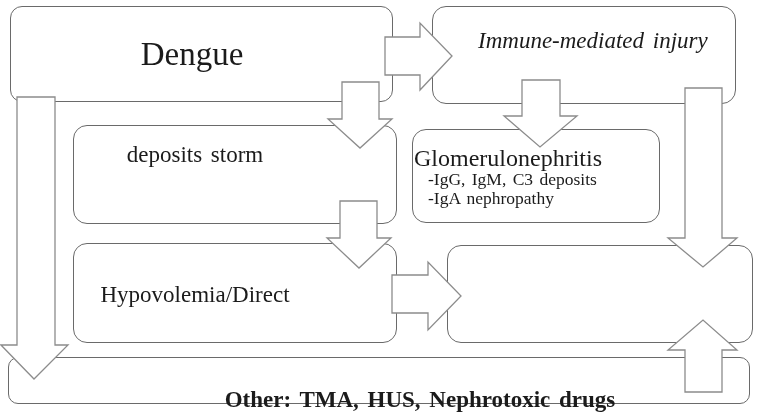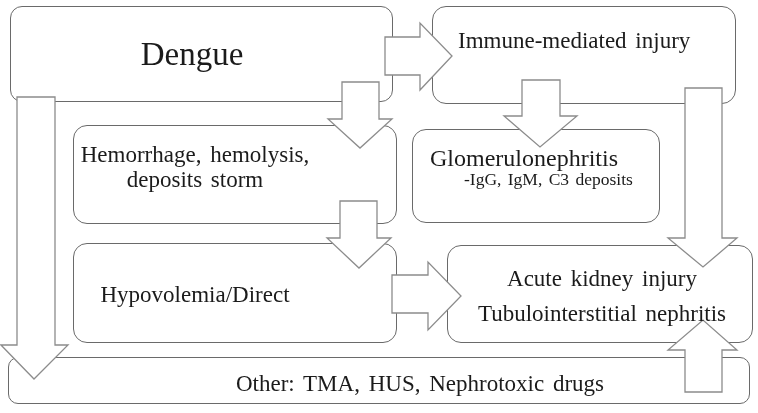--- a/index.html
+++ b/index.html
@@ -30,27 +30,27 @@
 
   .txt{
     position:absolute;
     font-size:23px;
     line-height:25px;
     word-spacing:3px;
     white-space:nowrap;
   }
   .center{text-align:center;}
   #t-dengue {left:10px; top:39px; width:278px; font-size:33px; line-height:30px;margin-left:43px;}
-  #t-immune {left:458px; top:29px; line-height:24.5px;}
+  #t-immune {left:478px; top:29px; line-height:24.5px;font-style:italic;}
   #t-hemo   {left:73px;  top:142px; width:244px; line-height:25px;}
-  #t-glom-title {left:430px; top:145px; font-size:24px; line-height:26px;}
-  #t-glom-det   {left:428px; top:170px; font-size:17.5px; line-height:18.5px; word-spacing:2px;margin-left:36px;}
+  #t-glom-title {left:414px; top:145px; font-size:24px; line-height:26px;}
+  #t-glom-det   {left:428px; top:170px; font-size:17.5px; line-height:18.5px; word-spacing:2px;}
   #t-hypo   {left:73px;  top:283px; width:244px; line-height:24px;}
   #t-aki    {left:450px; top:261px; width:304px; line-height:35px;}
-  #t-other  {left:90px;  top:372px; width:660px; line-height:24px;}
+  #t-other  {left:90px;  top:388px; width:660px; line-height:24px;font-weight:bold;}
 </style>
 </head>
 <body>
 
 <div class="stage">
 
   <div class="box" id="box-dengue"></div>
   <div class="box" id="box-immune"></div>
   <div class="box" id="box-hemorrhage"></div>
   <div class="box" id="box-glom"></div>
@@ -69,31 +69,27 @@
     <polygon points="17,97 55,97 55,345 68,345 34,379 1,345 17,345" stroke="#8c8c8c"></polygon>
   </svg>
 
   <div class="txt center" id="t-dengue">Dengue</div>
 
   <div class="txt" id="t-immune">
     <div>Immune-mediated injury</div>
   </div>
 
   <div class="txt center" id="t-hemo">
-    <div>Hemorrhage, hemolysis,</div>
     <div>deposits storm</div>
   </div>
 
   <div class="txt" id="t-glom-title">Glomerulonephritis</div>
   <div class="txt" id="t-glom-det">
     <div>-IgG, IgM, C3 deposits</div>
+    <div>-IgA nephropathy</div>
   </div>
 
   <div class="txt center" id="t-hypo">Hypovolemia/Direct</div>
 
-  <div class="txt center" id="t-aki">
-    <div>Acute kidney injury</div>
-    <div>Tubulointerstitial nephritis</div>
-  </div>
 
   <div class="txt center" id="t-other">Other: TMA, HUS, Nephrotoxic drugs</div>
 
 </div>
 
 </body></html>

